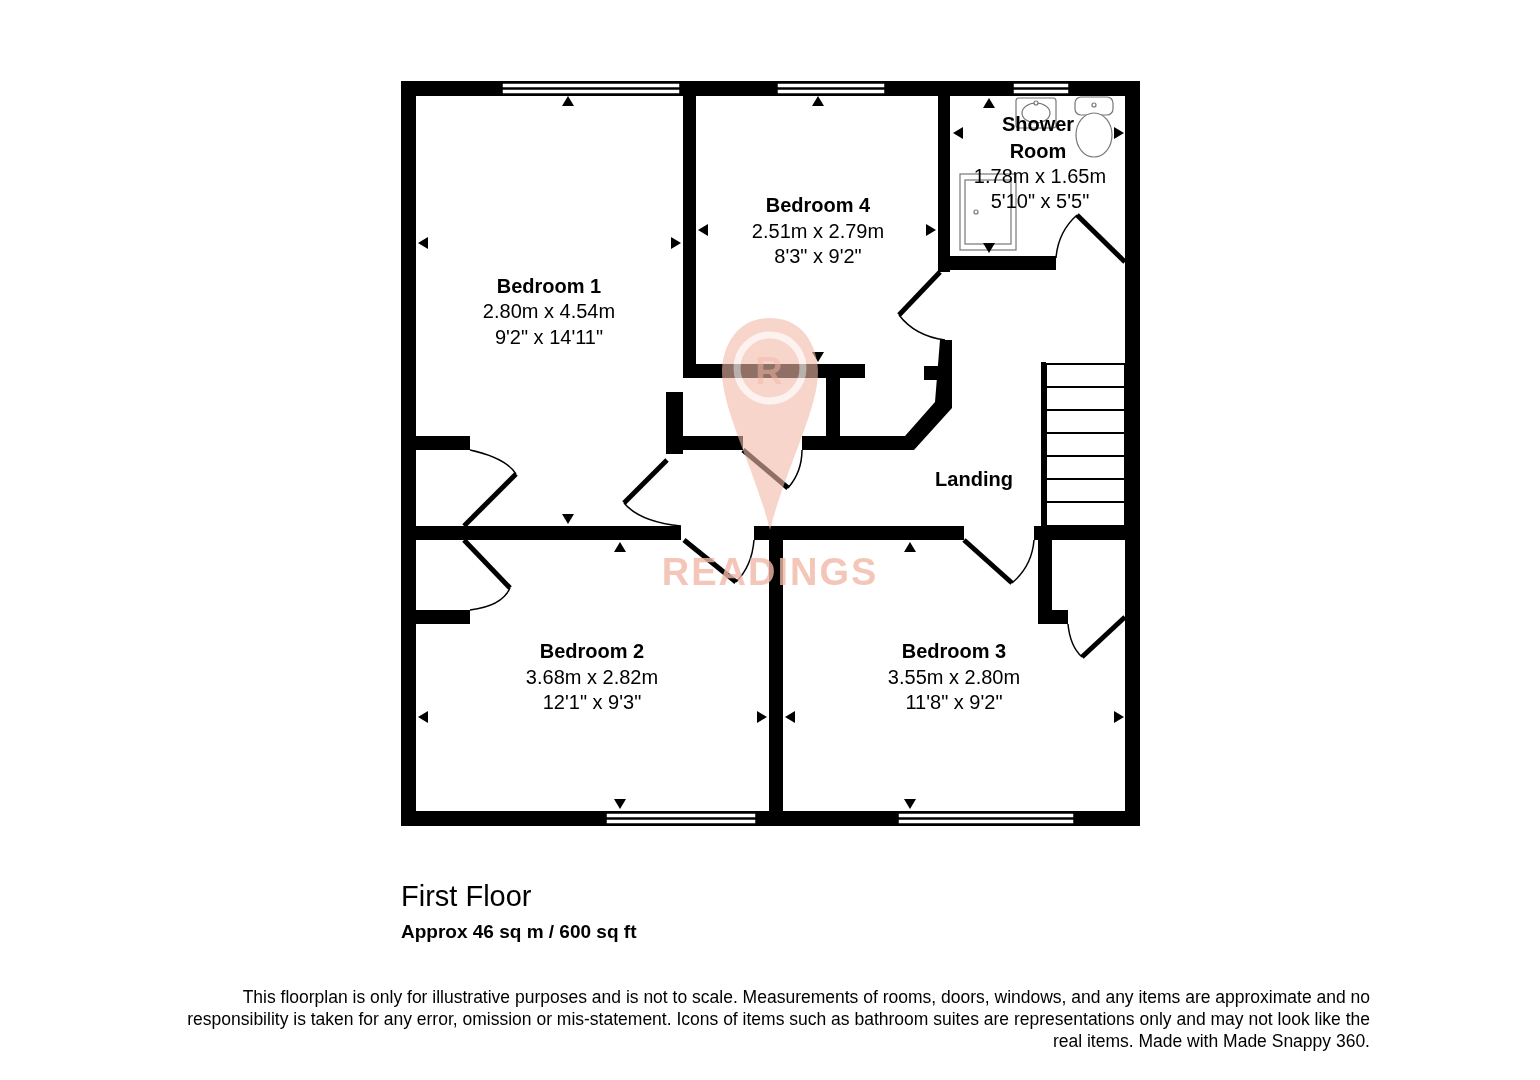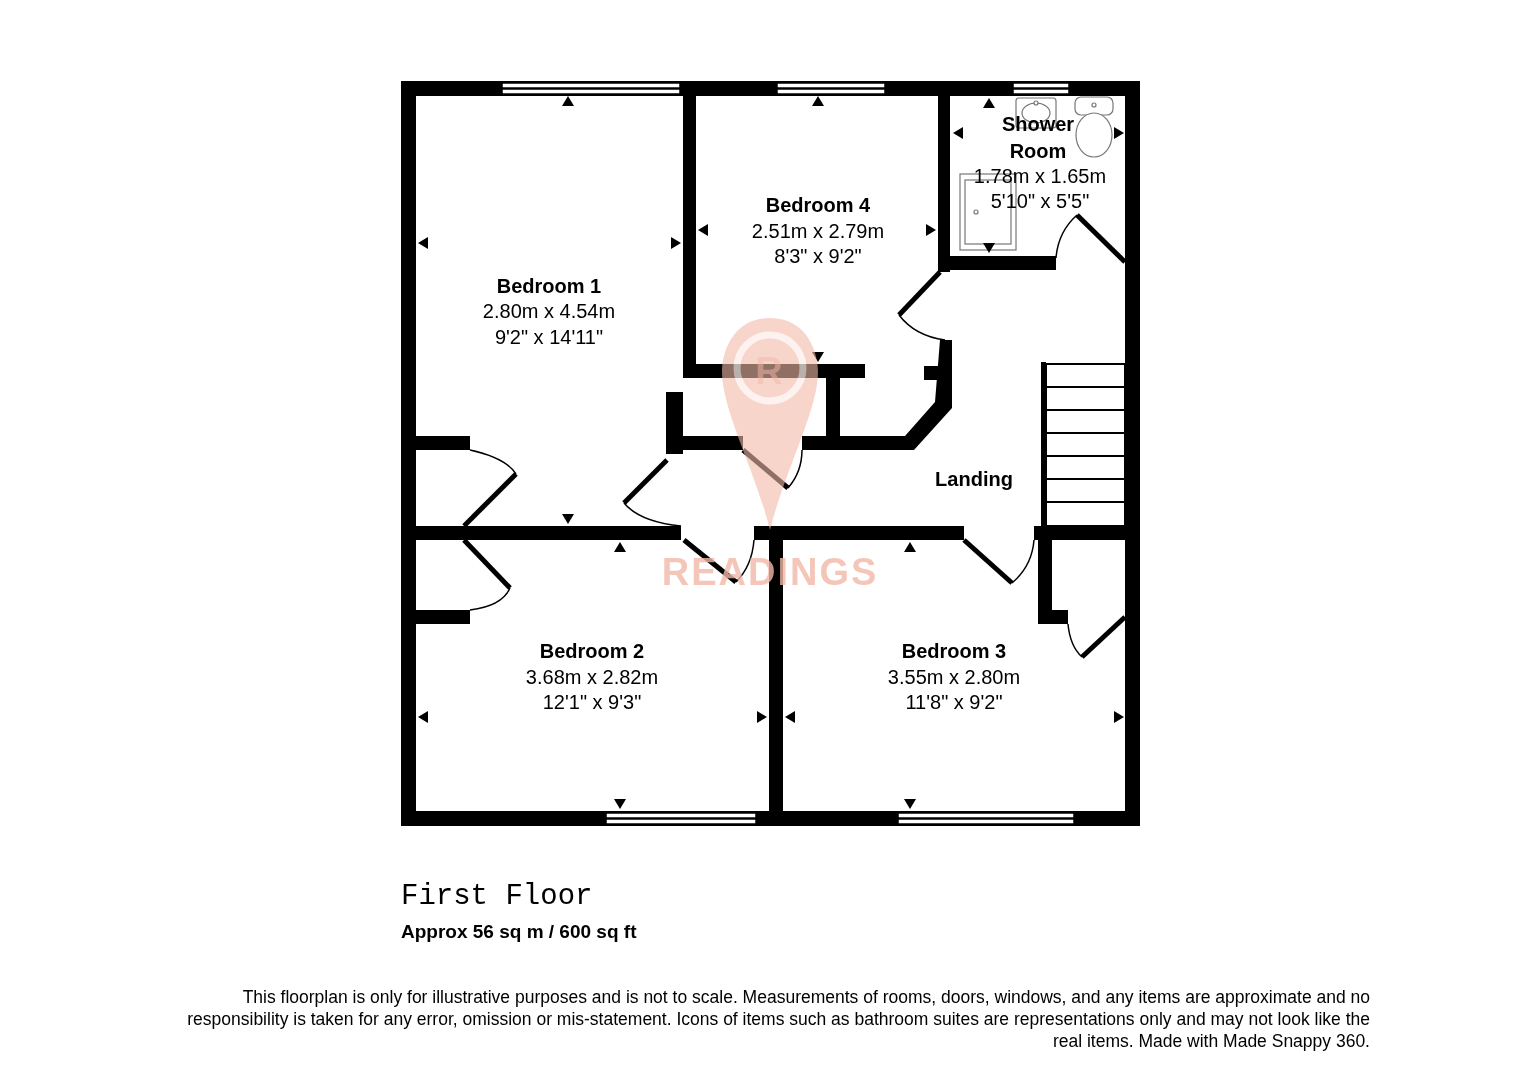--- a/index.html
+++ b/index.html
@@ -1,21 +1,21 @@
 <!DOCTYPE html>
 <html><head>
   <meta charset="utf-8">
   <style>
     html, body { margin: 0; padding: 0; background: #ffffff; }
     body { width: 1540px; height: 1080px; position: relative; overflow: hidden; font-family: "Liberation Sans", sans-serif; }
     #plan { position: absolute; left: 0; top: 0; width: 1540px; height: 1080px; }
     .room-name { font-family: "Liberation Sans", sans-serif; font-weight: bold; font-size: 20px; fill: #000; }
     .room-dim { font-family: "Liberation Sans", sans-serif; font-size: 20px; fill: #000; }
     .wm-text { font-family: "Liberation Sans", sans-serif; font-weight: bold; font-size: 38px; letter-spacing: 2px; }
-    .floor-title { position: absolute; left: 401px; top: 880px; font-size: 29px; color: #000; font-family: Liberation Mono, monospace; }
+    .floor-title { position: absolute; left: 401px; top: 880px; font-size: 29px; color: #000; }
     .floor-area { position: absolute; left: 401px; top: 921px; font-size: 19px; font-weight: bold; color: #000; }
     .disclaimer { position: absolute; left: 170px; top: 986px; width: 1200px; text-align: right; font-size: 17.5px; line-height: 22px; color: #000; }
   </style>
 </head>
 <body>
 
 <svg id="plan" viewBox="0 0 1540 1080" xmlns="http://www.w3.org/2000/svg">
 
   <g fill="#000">
 
@@ -187,14 +187,14 @@
     <text class="room-dim" x="592" y="709" text-anchor="middle">12'1" x 9'3"</text>
   </g>
   <g>
     <text class="room-name" x="954" y="658" text-anchor="middle">Bedroom 3</text>
     <text class="room-dim" x="954" y="684" text-anchor="middle">3.55m x 2.80m</text>
     <text class="room-dim" x="954" y="709" text-anchor="middle">11'8" x 9'2"</text>
   </g>
 </svg>
 
 <div class="floor-title">First Floor</div>
-<div class="floor-area">Approx 56 sq m / 600 sq ft</div>
+<div class="floor-area">Approx 46 sq m / 600 sq ft</div>
 <div class="disclaimer">This floorplan is only for illustrative purposes and is not to scale. Measurements of rooms, doors, windows, and any items are approximate and no responsibility is taken for any error, omission or mis-statement. Icons of items such as bathroom suites are representations only and may not look like the real items. Made with Made Snappy 360.</div>
 
 </body></html>

